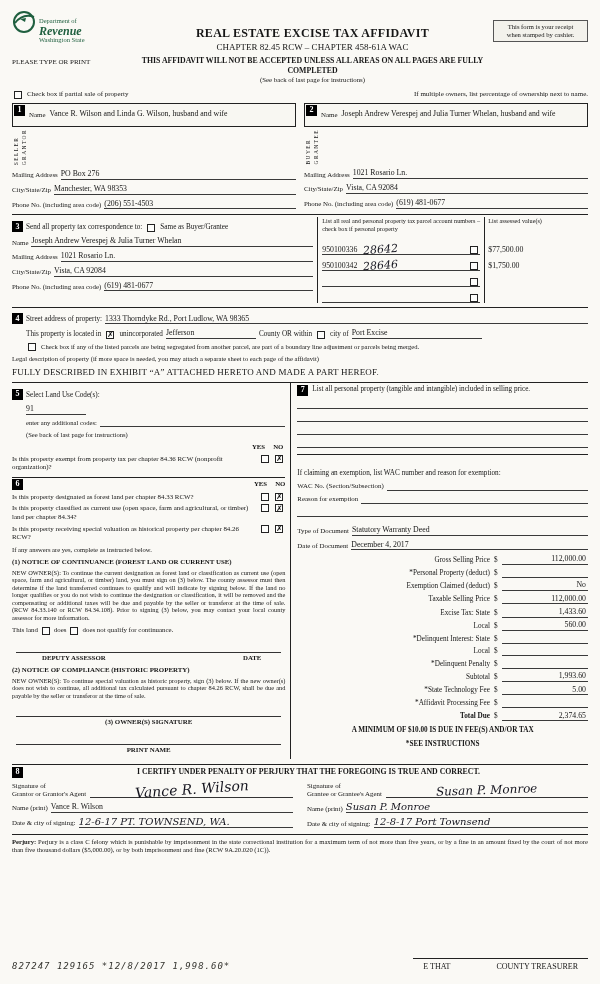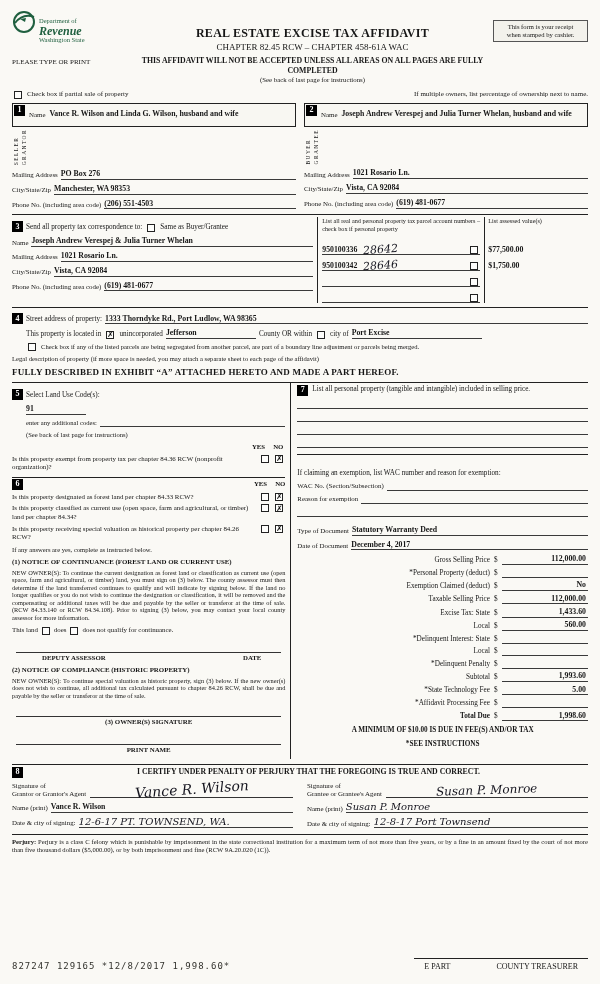--- a/index.html
+++ b/index.html
@@ -6,25 +6,25 @@
   html,body { background:#ffffff; }
   .page {
     width:600px; height:984px; margin:0 auto; position:relative;
     background:#faf9f5; color:#161616;
     font-family:"Liberation Serif", serif; font-size:7.2px; line-height:1.25;
     padding:10px 12px 6px 12px; display:flex; flex-direction:column;
   }
   .bold { font-weight:bold; }
   .small { font-size:6.6px; }
   .center { text-align:center; }
-  .val { font-weight:bold; font-size:7.8px; }
+  .val { font-weight:normal; font-size:7.8px; }
   .ul { border-bottom:1px solid #3a3a3a; }
   .grow { flex:1 1 auto; }
   .hand { font-family:"DejaVu Serif", serif; font-style:italic; color:#15151f; }
-  .mono { font-family:"DejaVu Sans Mono", monospace; }
+  .mono { font-family:"DejaVu Sans Mono", monospace;font-style:italic; }
   .num-box {
     display:inline-flex; align-items:center; justify-content:center; flex:none;
     width:11px; height:11px; background:#000; color:#fff; font-weight:bold; font-size:8px;
   }
   .cb {
     display:inline-flex; align-items:center; justify-content:center; flex:none;
     width:8px; height:8px; border:1px solid #222; font-size:7.5px; line-height:1;
     background:#fdfdfb; margin:0 2px;
   }
   .frow { display:flex; align-items:flex-end; gap:3px; margin-top:4px; }
@@ -461,21 +461,21 @@
             <span class="mval val">5.00</span>
         </div>
         <div class="mrow">
           <span class="mlabel">*Affidavit Processing Fee</span>
             <span class="md">$</span>
             <span class="mval val"></span>
         </div>
         <div class="mrow">
           <span class="mlabel bold">Total Due</span>
             <span class="md">$</span>
-            <span class="mval val">1,998.60</span>
+            <span class="mval val">2,374.65</span>
         </div>
       </div>
 
       <div class="minnote">A MINIMUM OF $10.00 IS DUE IN FEE(S) AND/OR TAX</div>
       <div class="minnote">*SEE INSTRUCTIONS</div>
     </div>
   </div>
 
   <div class="sec8">
     <div class="s8head">
@@ -525,18 +525,18 @@
   </div>
 
   <div class="perjury">
     <span class="bold">Perjury:</span>
     <span>Perjury is a class C felony which is punishable by imprisonment in the state correctional institution for a maximum term of not more than five years, or by a fine in an amount fixed by the court of not more than five thousand dollars ($5,000.00), or by both imprisonment and fine (RCW 9A.20.020 (1C)).</span>
   </div>
 
   <div class="footer">
     <div class="stamp mono">827247 129165 *12/8/2017 1,998.60*</div>
     <div class="treas">
-      <span>E PART</span>
+      <span>E THAT</span>
       <span>COUNTY TREASURER</span>
     </div>
   </div>
 
 </div>
 
 </body></html>

